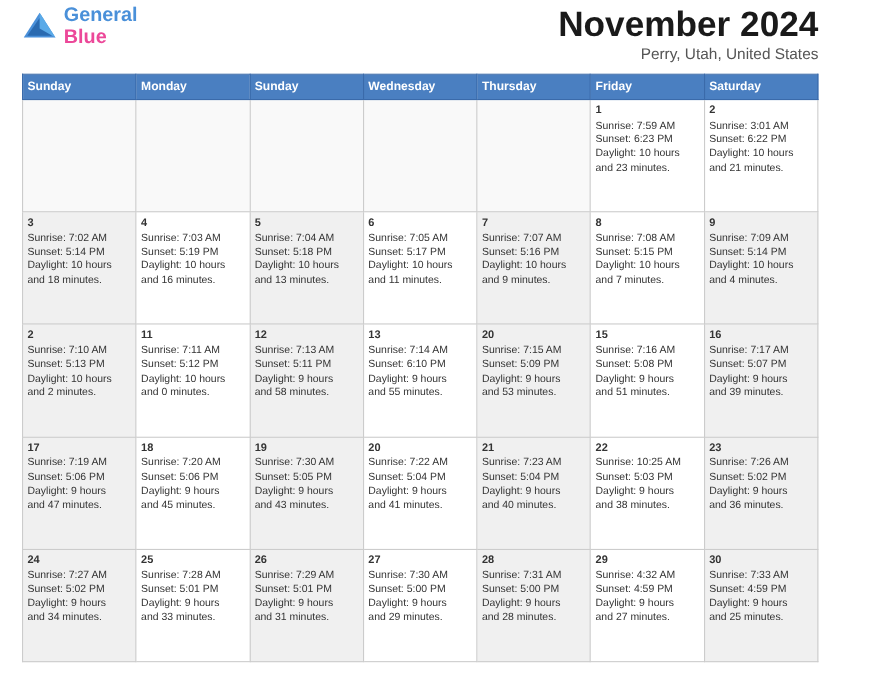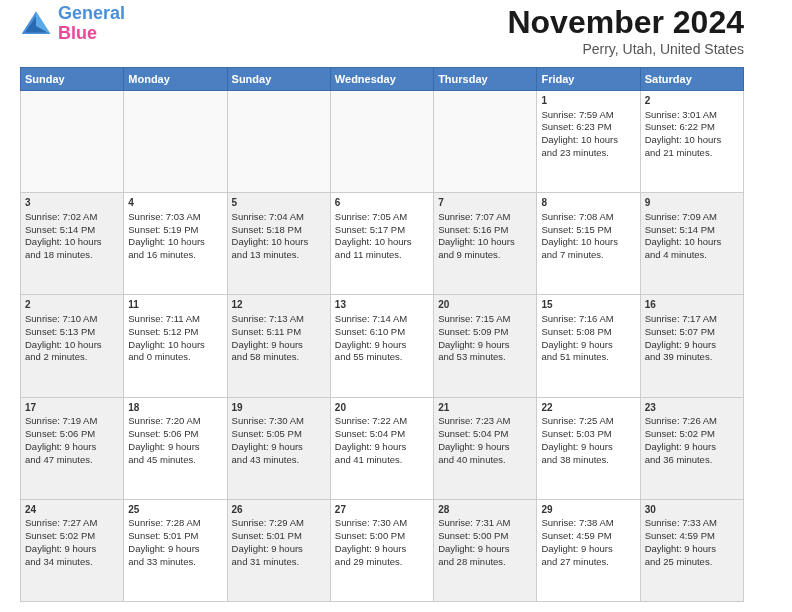--- a/index.html
+++ b/index.html
@@ -284,21 +284,21 @@
           </td>
           <td class="shaded">
             <span class="day-num">21</span>
             <div>Sunrise: 7:23 AM</div>
             <div>Sunset: 5:04 PM</div>
             <div>Daylight: 9 hours</div>
             <div>and 40 minutes.</div>
           </td>
           <td>
             <span class="day-num">22</span>
-            <div>Sunrise: 7:25 AM</div>
+            <div>Sunrise: 10:25 AM</div>
             <div>Sunset: 5:03 PM</div>
             <div>Daylight: 9 hours</div>
             <div>and 38 minutes.</div>
           </td>
           <td class="shaded">
             <span class="day-num">23</span>
             <div>Sunrise: 7:26 AM</div>
             <div>Sunset: 5:02 PM</div>
             <div>Daylight: 9 hours</div>
             <div>and 36 minutes.</div>
@@ -335,21 +335,21 @@
           </td>
           <td class="shaded">
             <span class="day-num">28</span>
             <div>Sunrise: 7:31 AM</div>
             <div>Sunset: 5:00 PM</div>
             <div>Daylight: 9 hours</div>
             <div>and 28 minutes.</div>
           </td>
           <td>
             <span class="day-num">29</span>
-            <div>Sunrise: 7:38 AM</div>
+            <div>Sunrise: 4:32 AM</div>
             <div>Sunset: 4:59 PM</div>
             <div>Daylight: 9 hours</div>
             <div>and 27 minutes.</div>
           </td>
           <td class="shaded">
             <span class="day-num">30</span>
             <div>Sunrise: 7:33 AM</div>
             <div>Sunset: 4:59 PM</div>
             <div>Daylight: 9 hours</div>
             <div>and 25 minutes.</div>

